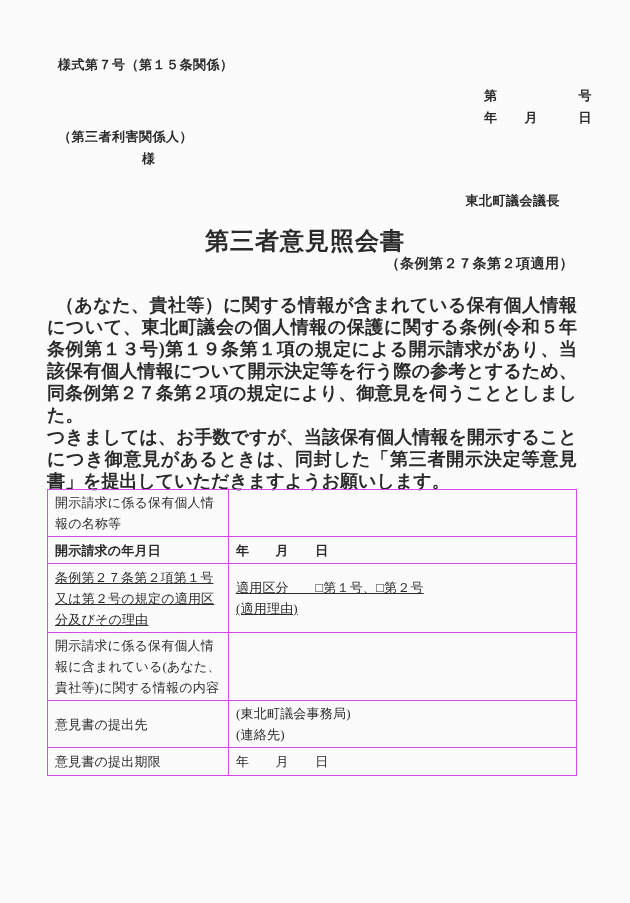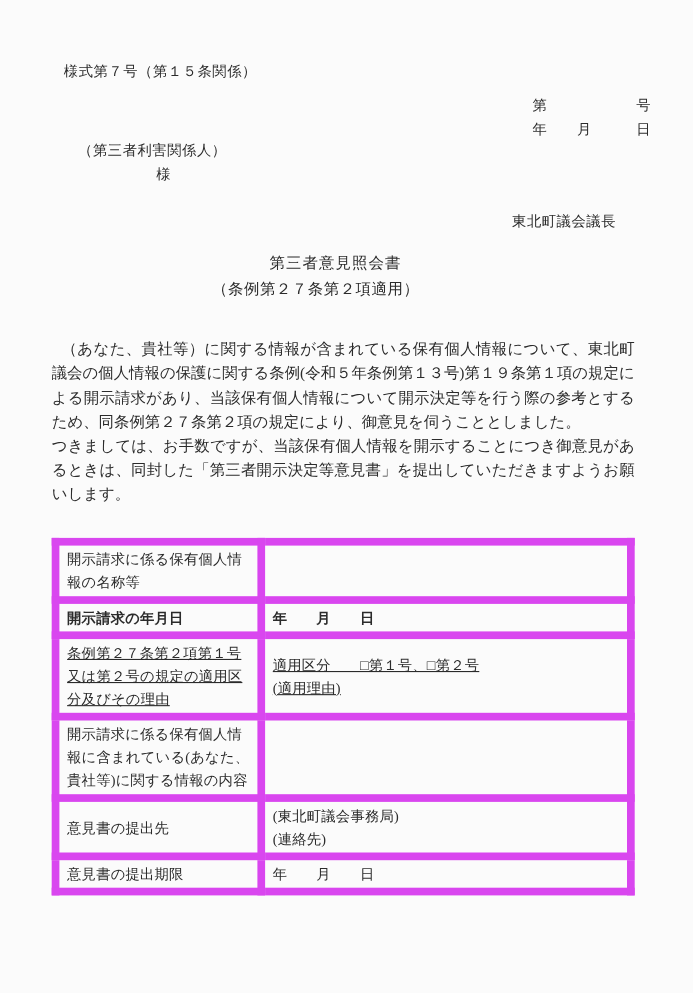--- a/index.html
+++ b/index.html
@@ -4,52 +4,52 @@
 <style>
   html,body{margin:0;padding:0;}
   body{
     width:630px;height:903px;
     background:#fbfbfb;
     font-family:"Liberation Serif","DejaVu Serif",serif;
     color:#2b2b2b;
     position:relative;
     overflow:hidden;
   }
-  .abs{position:absolute;}
+  .abs{position:absolute;font-weight:bold;}
   .t13{font-size:13px;line-height:20px;letter-spacing:0.5px;}
   .form-number{left:58px;top:55px;}
   .doc-number{right:38px;top:86px;text-align:center;}
   .date-line{right:38px;top:108px;text-align:right;}
-  .third-party{left:71px;top:127px;}
+  .third-party{left:58px;top:127px;}
   .addressee{left:142px;top:149px;}
   .sender{right:70px;top:191px;}
   .doc-title{
     left:0;top:229px;width:610px;
-    text-align:center;font-size:14px;line-height:24px;letter-spacing:1px;
+    text-align:center;font-size:24px;line-height:24px;letter-spacing:1px;
   }
   .doc-subtitle{
     left:0;top:254px;width:574px;
-    text-align:center;font-size:14px;line-height:19px;letter-spacing:0.5px;
+    text-align:right;font-size:14px;line-height:19px;letter-spacing:0.5px;
   }
   .body-text{
-    left:47px;top:308px;width:530px;
-    font-size:14px;line-height:22px;
+    left:47px;top:294px;width:530px;
+    font-size:18px;line-height:22px;
     text-align:justify;
   }
   .body-text p{margin:0;}
   .body-text p.indent{text-indent:9px;}
   table.form-table{
     position:absolute;left:47px;top:489px;
     width:530px;
     border-collapse:collapse;
     table-layout:fixed;
     font-size:13px;
   }
   .form-table td{
-    border:7px solid #d946ef;
+    border:1px solid #d946ef;
     padding:2px 7px;
     vertical-align:middle;
     line-height:21px;
     letter-spacing:0.2px;
   }
   .form-table td.label-cell{width:166px;}
   .row-1{height:45px;}
   .row-2{height:27px;font-weight:bold;}
   .row-3{height:69px;text-decoration:underline;}
   .row-4{height:66px;}

